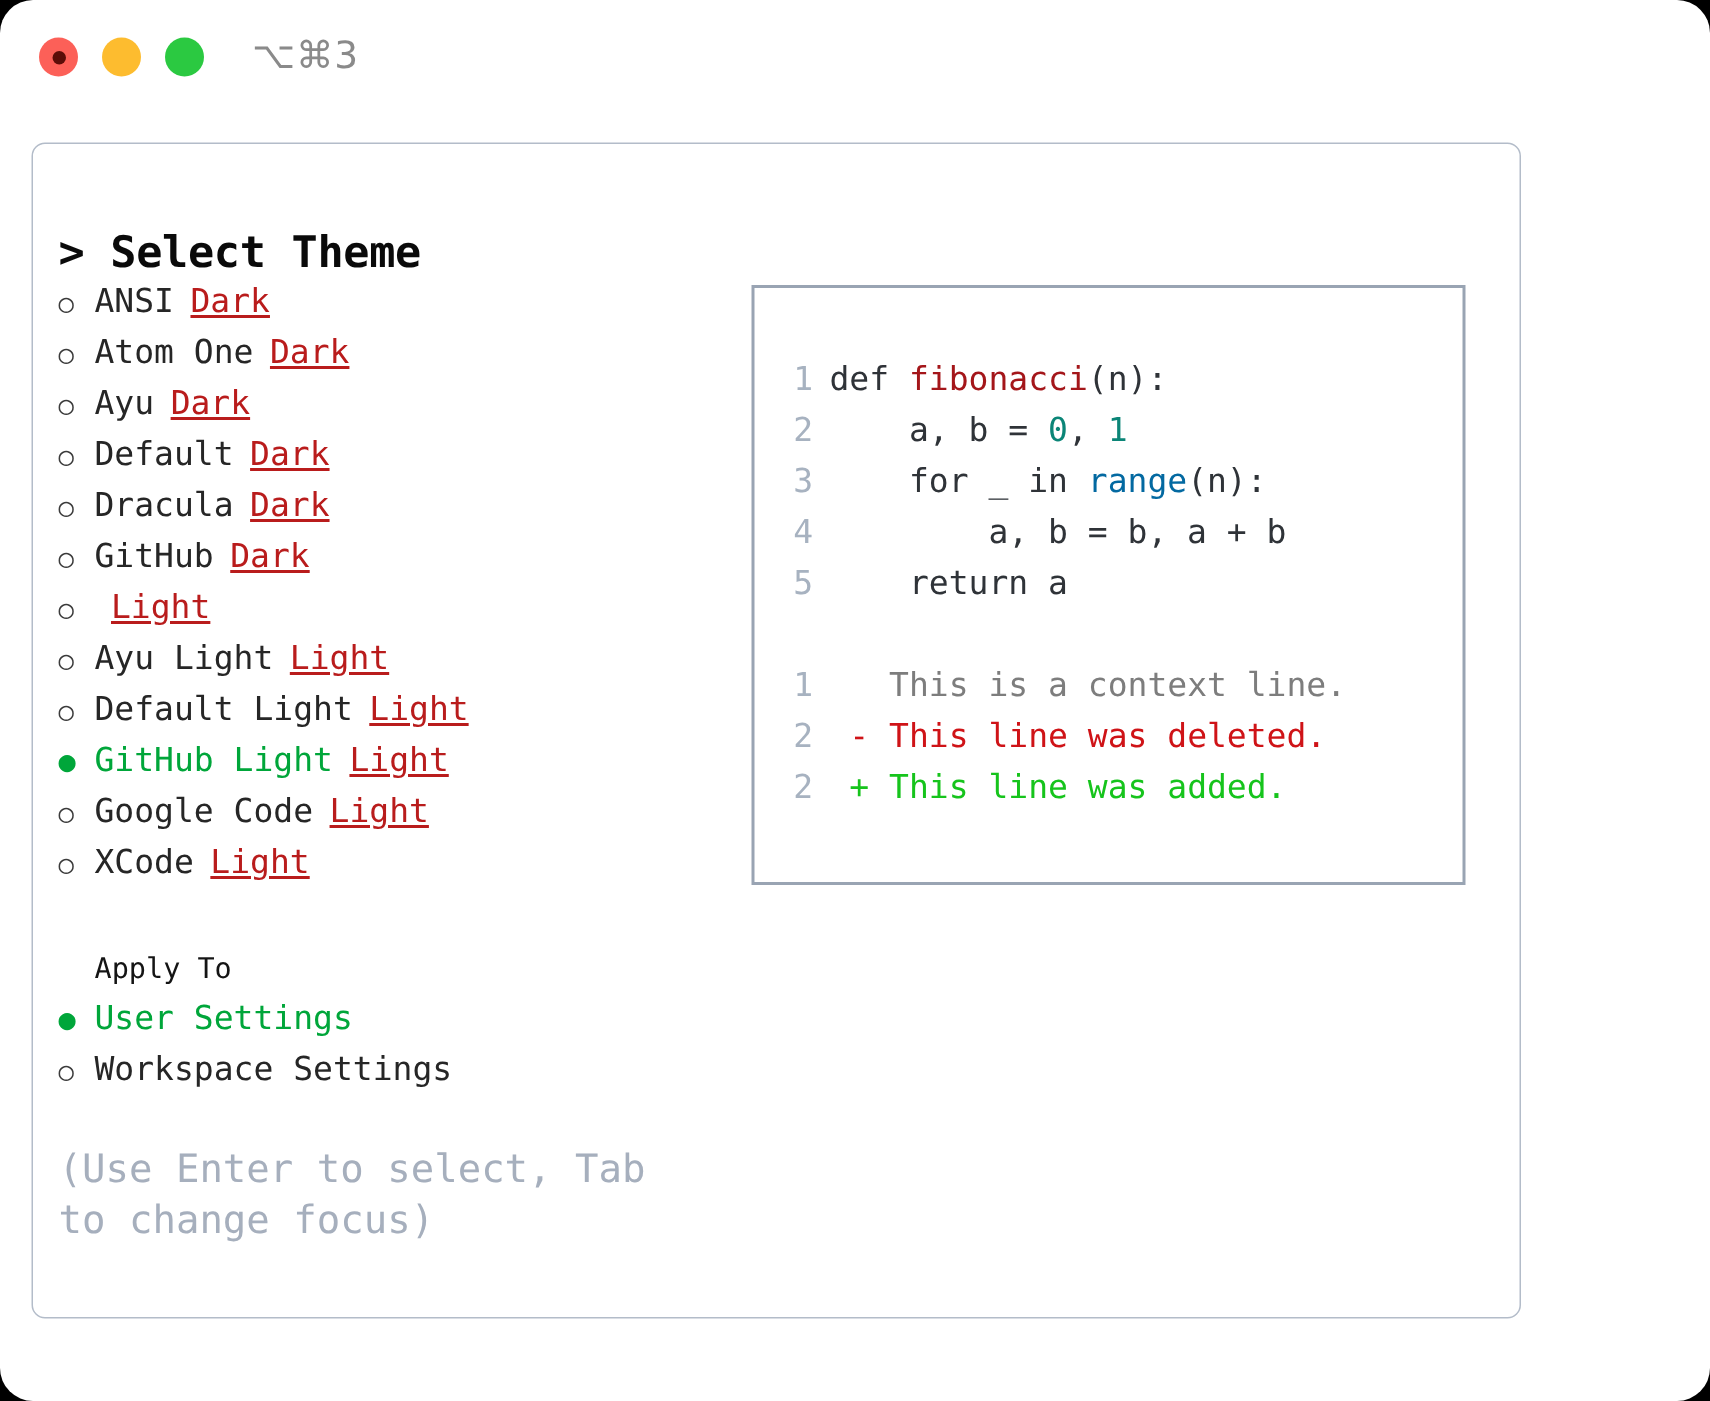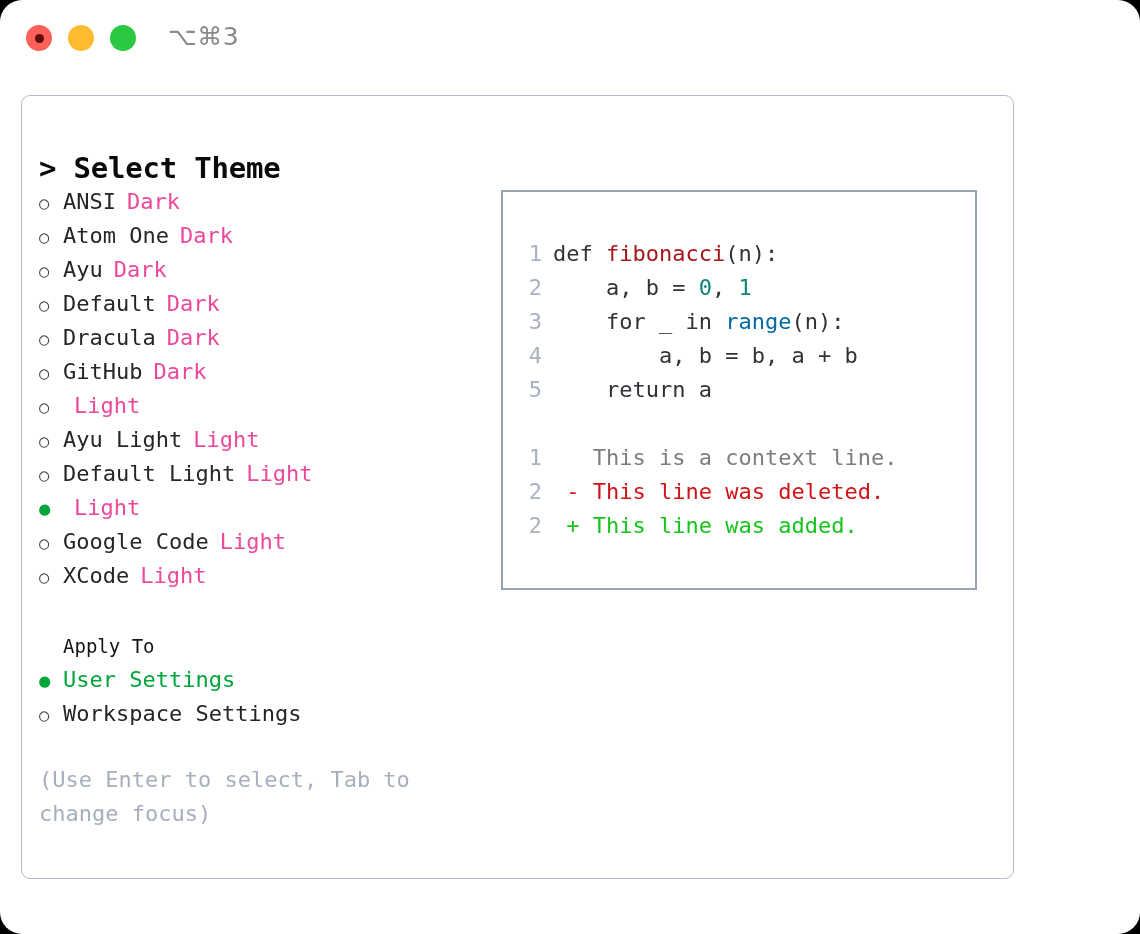--- a/index.html
+++ b/index.html
@@ -122,37 +122,38 @@
     font-size: 17px;
     line-height: 34px;
   }
   .marker.sel {
     color: #00a63a;
     font-size: 19px;
   }
   .opt-label { color: #262626; }
   .opt-row.selected .opt-label { color: #00a63a; }
   .opt-badge {
-    color: #ec4899;
+    color: #b91c1c;
     margin-left: 11px;
+    text-decoration: underline;
   }
 
   .section-gap { height: 36px; }
   .sub-header {
     font-size: 19px;
     color: #141414;
     line-height: 34px;
     height: 34px;
     padding-left: 24px;
     white-space: pre;
   }
 
   .hint {
     margin-top: 32px;
-    font-size: 22px;
+    font-size: 26px;
     line-height: 34px;
     color: #a6afbd;
     width: 410px;
     white-space: pre-wrap;
   }
 
   
   .right-col {
     position: absolute;
     left: 479px;
@@ -222,21 +223,21 @@
         <div class="opt-list" id="theme-list">
             <div class="opt-row"><span class="marker">○</span><span class="opt-label">ANSI</span><span class="opt-badge">Dark</span></div>
             <div class="opt-row"><span class="marker">○</span><span class="opt-label">Atom One</span><span class="opt-badge">Dark</span></div>
             <div class="opt-row"><span class="marker">○</span><span class="opt-label">Ayu</span><span class="opt-badge">Dark</span></div>
             <div class="opt-row"><span class="marker">○</span><span class="opt-label">Default</span><span class="opt-badge">Dark</span></div>
             <div class="opt-row"><span class="marker">○</span><span class="opt-label">Dracula</span><span class="opt-badge">Dark</span></div>
             <div class="opt-row"><span class="marker">○</span><span class="opt-label">GitHub</span><span class="opt-badge">Dark</span></div>
             <div class="opt-row"><span class="marker">○</span><span class="opt-badge">Light</span></div>
             <div class="opt-row"><span class="marker">○</span><span class="opt-label">Ayu Light</span><span class="opt-badge">Light</span></div>
             <div class="opt-row"><span class="marker">○</span><span class="opt-label">Default Light</span><span class="opt-badge">Light</span></div>
-            <div class="opt-row selected"><span class="marker sel">●</span><span class="opt-badge">Light</span></div>
+            <div class="opt-row selected"><span class="marker sel">●</span><span class="opt-label">GitHub Light</span><span class="opt-badge">Light</span></div>
             <div class="opt-row"><span class="marker">○</span><span class="opt-label">Google Code</span><span class="opt-badge">Light</span></div>
             <div class="opt-row"><span class="marker">○</span><span class="opt-label">XCode</span><span class="opt-badge">Light</span></div>
           </div>
 
         <div class="section-gap"></div>
 
         <div class="sub-header">Apply To</div>
 
         <div class="opt-list" id="apply-list">
             <div class="opt-row selected"><span class="marker sel">●</span><span class="opt-label">User Settings</span></div>

